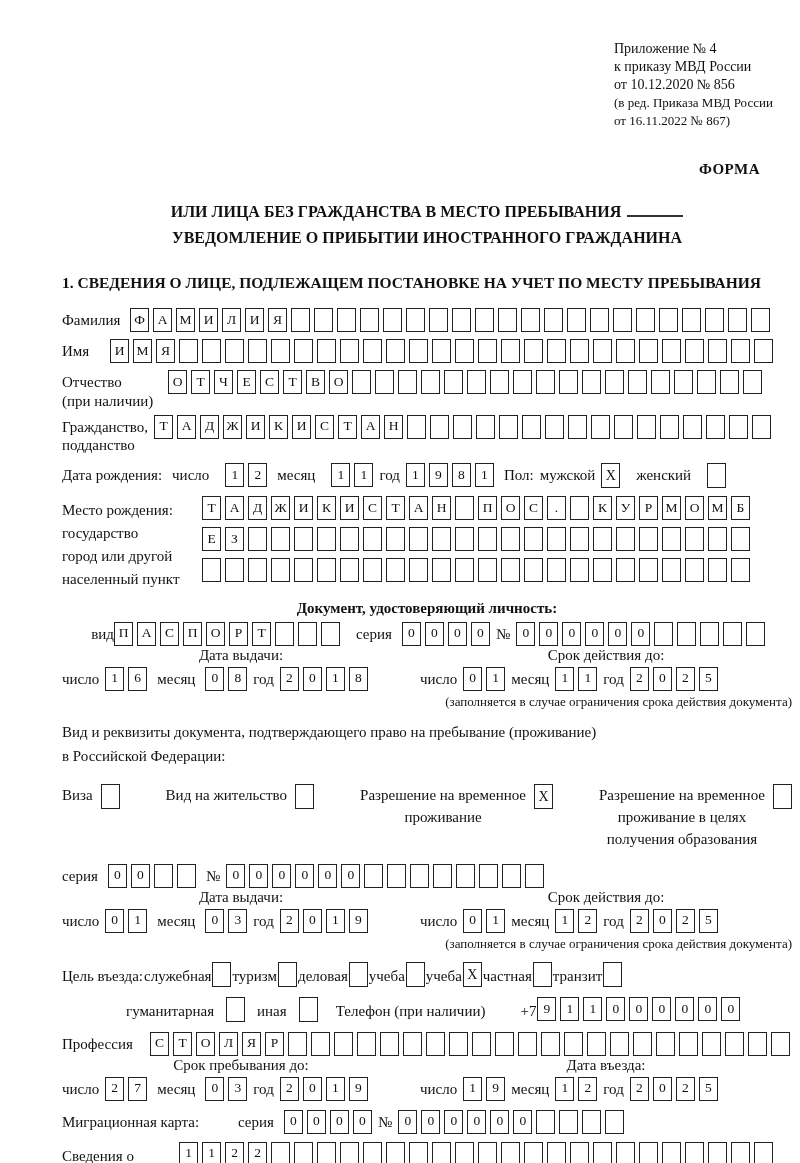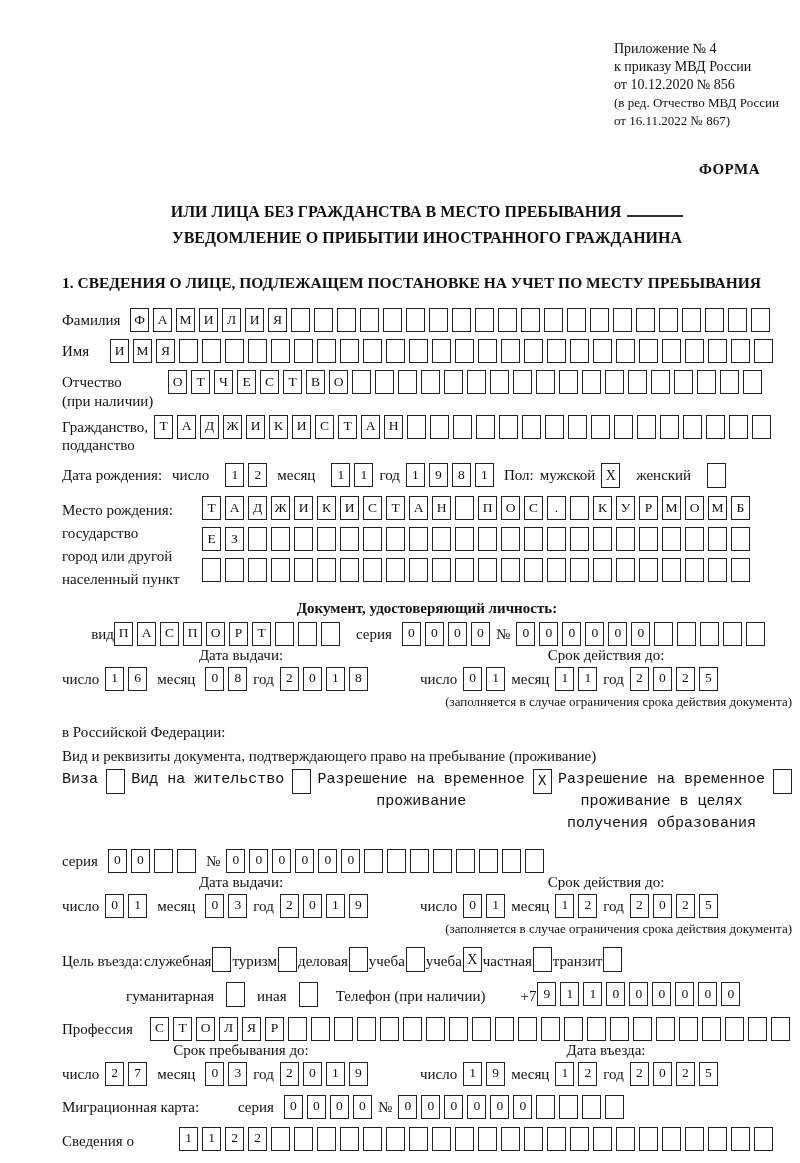--- a/index.html
+++ b/index.html
@@ -39,21 +39,21 @@
 
   
   .dblock{margin-top:0;}
   .dhead{display:grid;grid-template-columns:358px 1fr;}
   .dhead div{text-align:center;}
   .dfields{display:grid;grid-template-columns:358px 1fr;margin-top:2px;}
   .dgroup{display:flex;align-items:flex-start;}
   .note{margin-top:3px;text-align:right;font-size:13px;}
 
   .para{margin-top:10px;line-height:24px;}
-  .opts{display:flex;justify-content:space-between;align-items:flex-start;margin-top:1px;font-family:Liberation Mono, monospace;}
+  .opts{display:flex;justify-content:space-between;align-items:flex-start;margin-top:16px;}
   .opt{display:flex;align-items:flex-start;gap:8px;}
   .opt .txt{text-align:center;line-height:22px;}
   .centered-bold{text-align:center;font-weight:bold;margin-top:8px;}
 
   .purpose-line{display:flex;align-items:center;gap:1px;margin-top:10px;}
   .purpose-line .inline-lbl{padding-top:4px;}
   .indent{margin-left:64px;}
 
   .multirow .cellrow{margin-bottom:7px;}
   .mr-wrap{display:flex;align-items:flex-start;margin-top:8px;}
@@ -61,21 +61,21 @@
 </style>
 </head>
 <body>
 
 <div class="page">
 
   <div class="hdr">
     <div>Приложение № 4</div>
     <div>к приказу МВД России</div>
     <div>от 10.12.2020 № 856</div>
-    <div class="small">(в ред. Отчество МВД России</div>
+    <div class="small">(в ред. Приказа МВД России</div>
     <div class="small">от 16.11.2022 № 867)</div>
   </div>
 
   <div class="forma">ФОРМА</div>
 
   <div class="title">
     <div><span>ИЛИ ЛИЦА БЕЗ ГРАЖДАНСТВА В МЕСТО ПРЕБЫВАНИЯ</span><span class="title-underline"></span></div>
     <div>УВЕДОМЛЕНИЕ О ПРИБЫТИИ ИНОСТРАННОГО ГРАЖДАНИНА</div>
   </div>
 
@@ -442,22 +442,22 @@
             <span class="cell">0</span>
             <span class="cell">2</span>
             <span class="cell">5</span>
           </span>
       </div>
     </div>
     <div class="note">(заполняется в случае ограничения срока действия документа)</div>
   </div>
 
   <div class="para">
+    <div>Вид и реквизиты документа, подтверждающего право на пребывание (проживание)</div>
     <div>в Российской Федерации:</div>
-    <div>Вид и реквизиты документа, подтверждающего право на пребывание (проживание)</div>
   </div>
 
   <div class="opts">
     <div class="opt">
       <div class="txt">Виза</div>
       <span class="cbx"></span>
     </div>
     <div class="opt">
       <div class="txt">Вид на жительство</div>
       <span class="cbx"></span>

